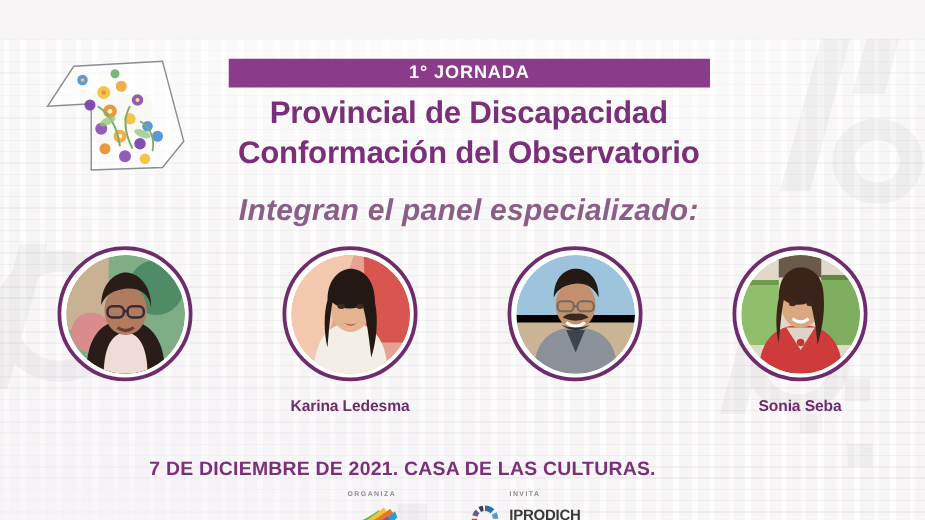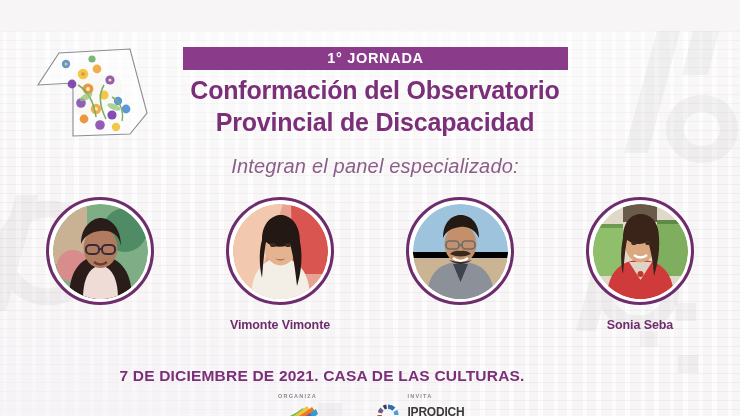--- a/index.html
+++ b/index.html
@@ -65,21 +65,21 @@
   }
   
   .headline{
     position:absolute;left:150px;top:43px;width:450px;
     text-align:center;color:#7a2f78;
     font-size:25px;font-weight:bold;line-height:1.28;letter-spacing:-.2px;
   }
   .subtitle{
     position:absolute;left:150px;top:124px;width:450px;
     text-align:center;color:#8a5e87;
-    font-size:20px;font-style:italic;font-weight:normal;letter-spacing:.2px;
+    font-size:24px;font-style:italic;font-weight:bold;letter-spacing:.2px;
   }
   
   .panel{
     position:absolute;left:0;top:166px;width:740px;height:140px;
     display:flex;justify-content:center;align-items:flex-start;gap:44px;
   }
   .member{width:136px;display:flex;flex-direction:column;align-items:center;}
   .avatar-ring{
     width:108px;height:108px;border-radius:50%;
     border:3px solid #6f2c6d;background:#ffffff;
@@ -184,22 +184,22 @@
       <ellipse cx="60" cy="58" rx="7" ry="3" fill="#8cc06a" opacity=".75" transform="rotate(-28 60 58)"></ellipse>
       <ellipse cx="88" cy="68" rx="7" ry="3" fill="#8cc06a" opacity=".75" transform="rotate(22 88 68)"></ellipse>
     </g>
   </svg>
 
   <div class="banner">
     <span class="banner-text">1° JORNADA</span>
   </div>
 
   <div class="headline">
+    <div>Provincial de Discapacidad</div>
     <div>Conformación del Observatorio</div>
-    <div>Provincial de Discapacidad</div>
   </div>
 
   <div class="subtitle">Integran el panel especializado:</div>
 
   <div class="panel">
 
     <div class="member">
       <div class="avatar-ring">
         <div class="avatar">
           <svg class="ph" viewBox="0 0 95 95">
@@ -243,21 +243,21 @@
               <path d="M18 95 C18 66 32 54 47.5 54 C63 54 77 66 77 95 Z" fill="#f4efe6"></path>
               <ellipse cx="47.5" cy="42" rx="16" ry="19.5" fill="#e3b48f"></ellipse>
               <path d="M29 36 C29 18 40 11 47.5 11 C56 11 67 18 67 38 C70 52 68 70 64 82 C62 64 60 50 57 40 C52 44 40 44 33 38 C31 48 30 62 29 74 C26 62 26 46 29 36 Z" fill="#241814"></path>
               <ellipse cx="40" cy="41" rx="3" ry="2.1" fill="#3a2a22"></ellipse>
               <ellipse cx="55" cy="41" rx="3" ry="2.1" fill="#3a2a22"></ellipse>
               <path d="M42 54 Q47.5 59 53 54 Q47.5 57 42 54 Z" fill="#b0453f"></path>
             </g>
           </svg>
         </div>
       </div>
-      <div class="member-name">Vimonte Vimonte</div>
+      <div class="member-name">Karina Ledesma</div>
     </div>
 
     <div class="member">
       <div class="avatar-ring">
         <div class="avatar">
           <svg class="ph" viewBox="0 0 95 95">
             <defs>
                 <clipPath id="c3">
                   <circle cx="47.5" cy="47.5" r="47.5"></circle>
                 </clipPath>

